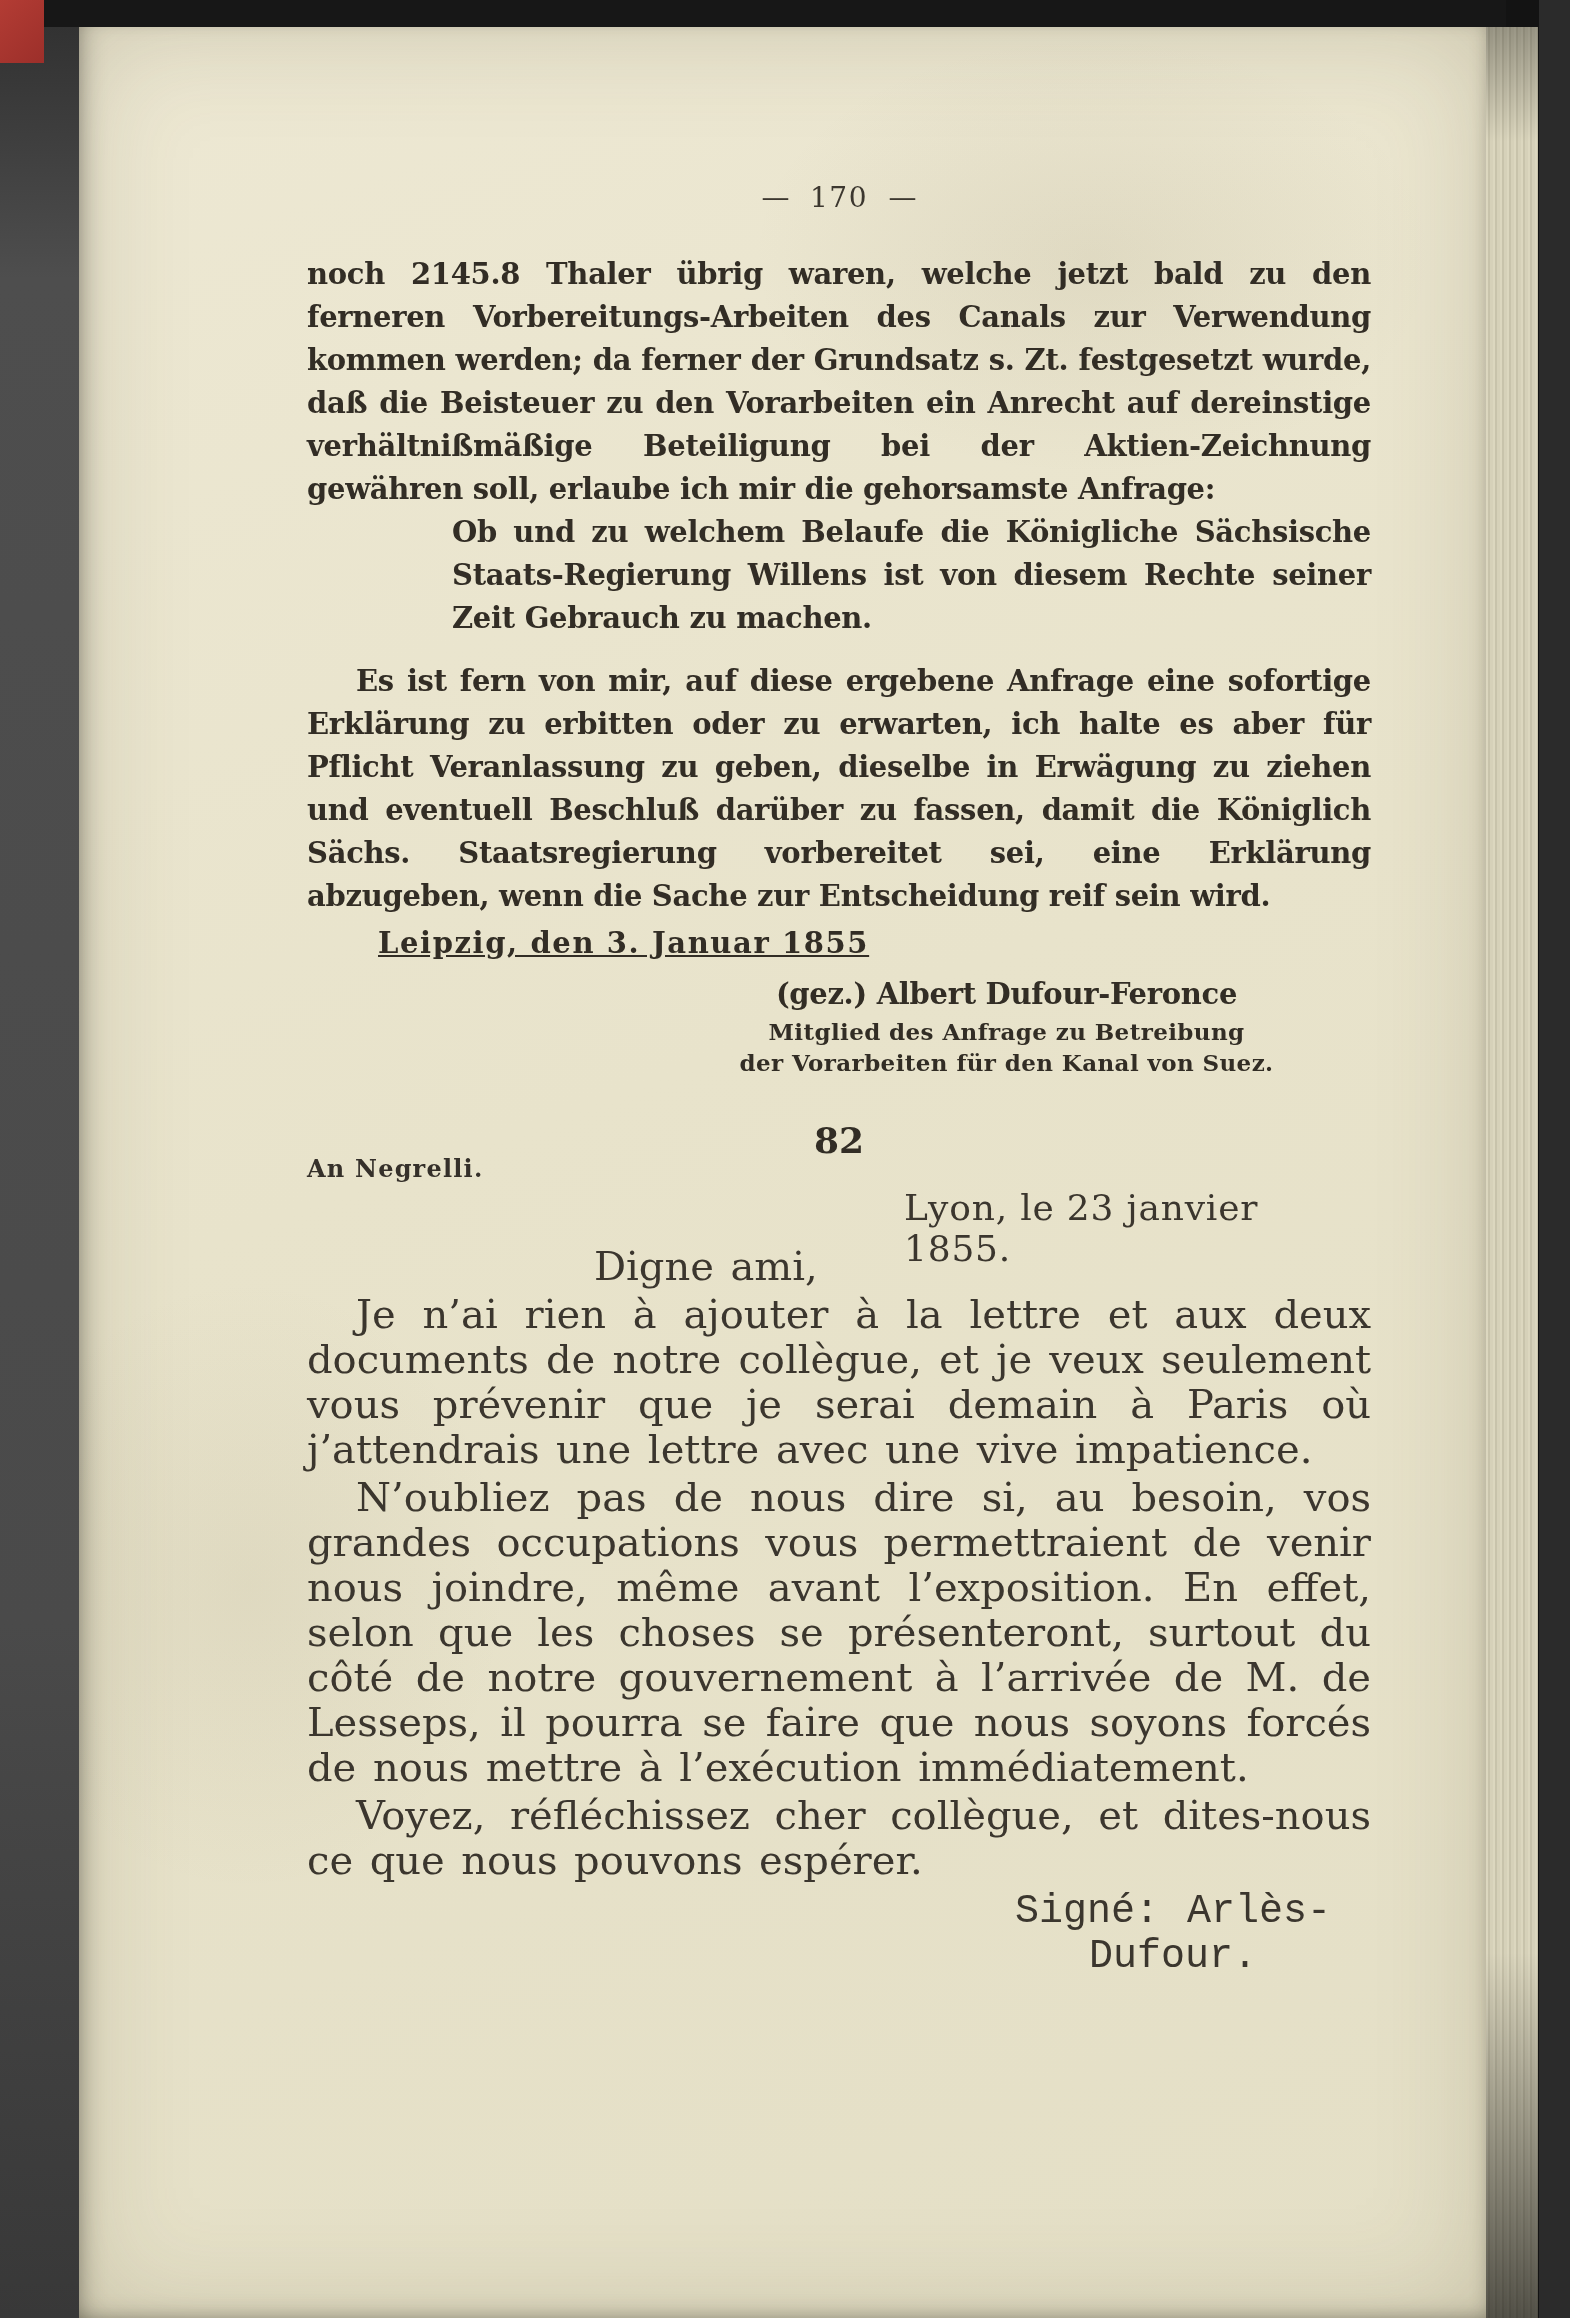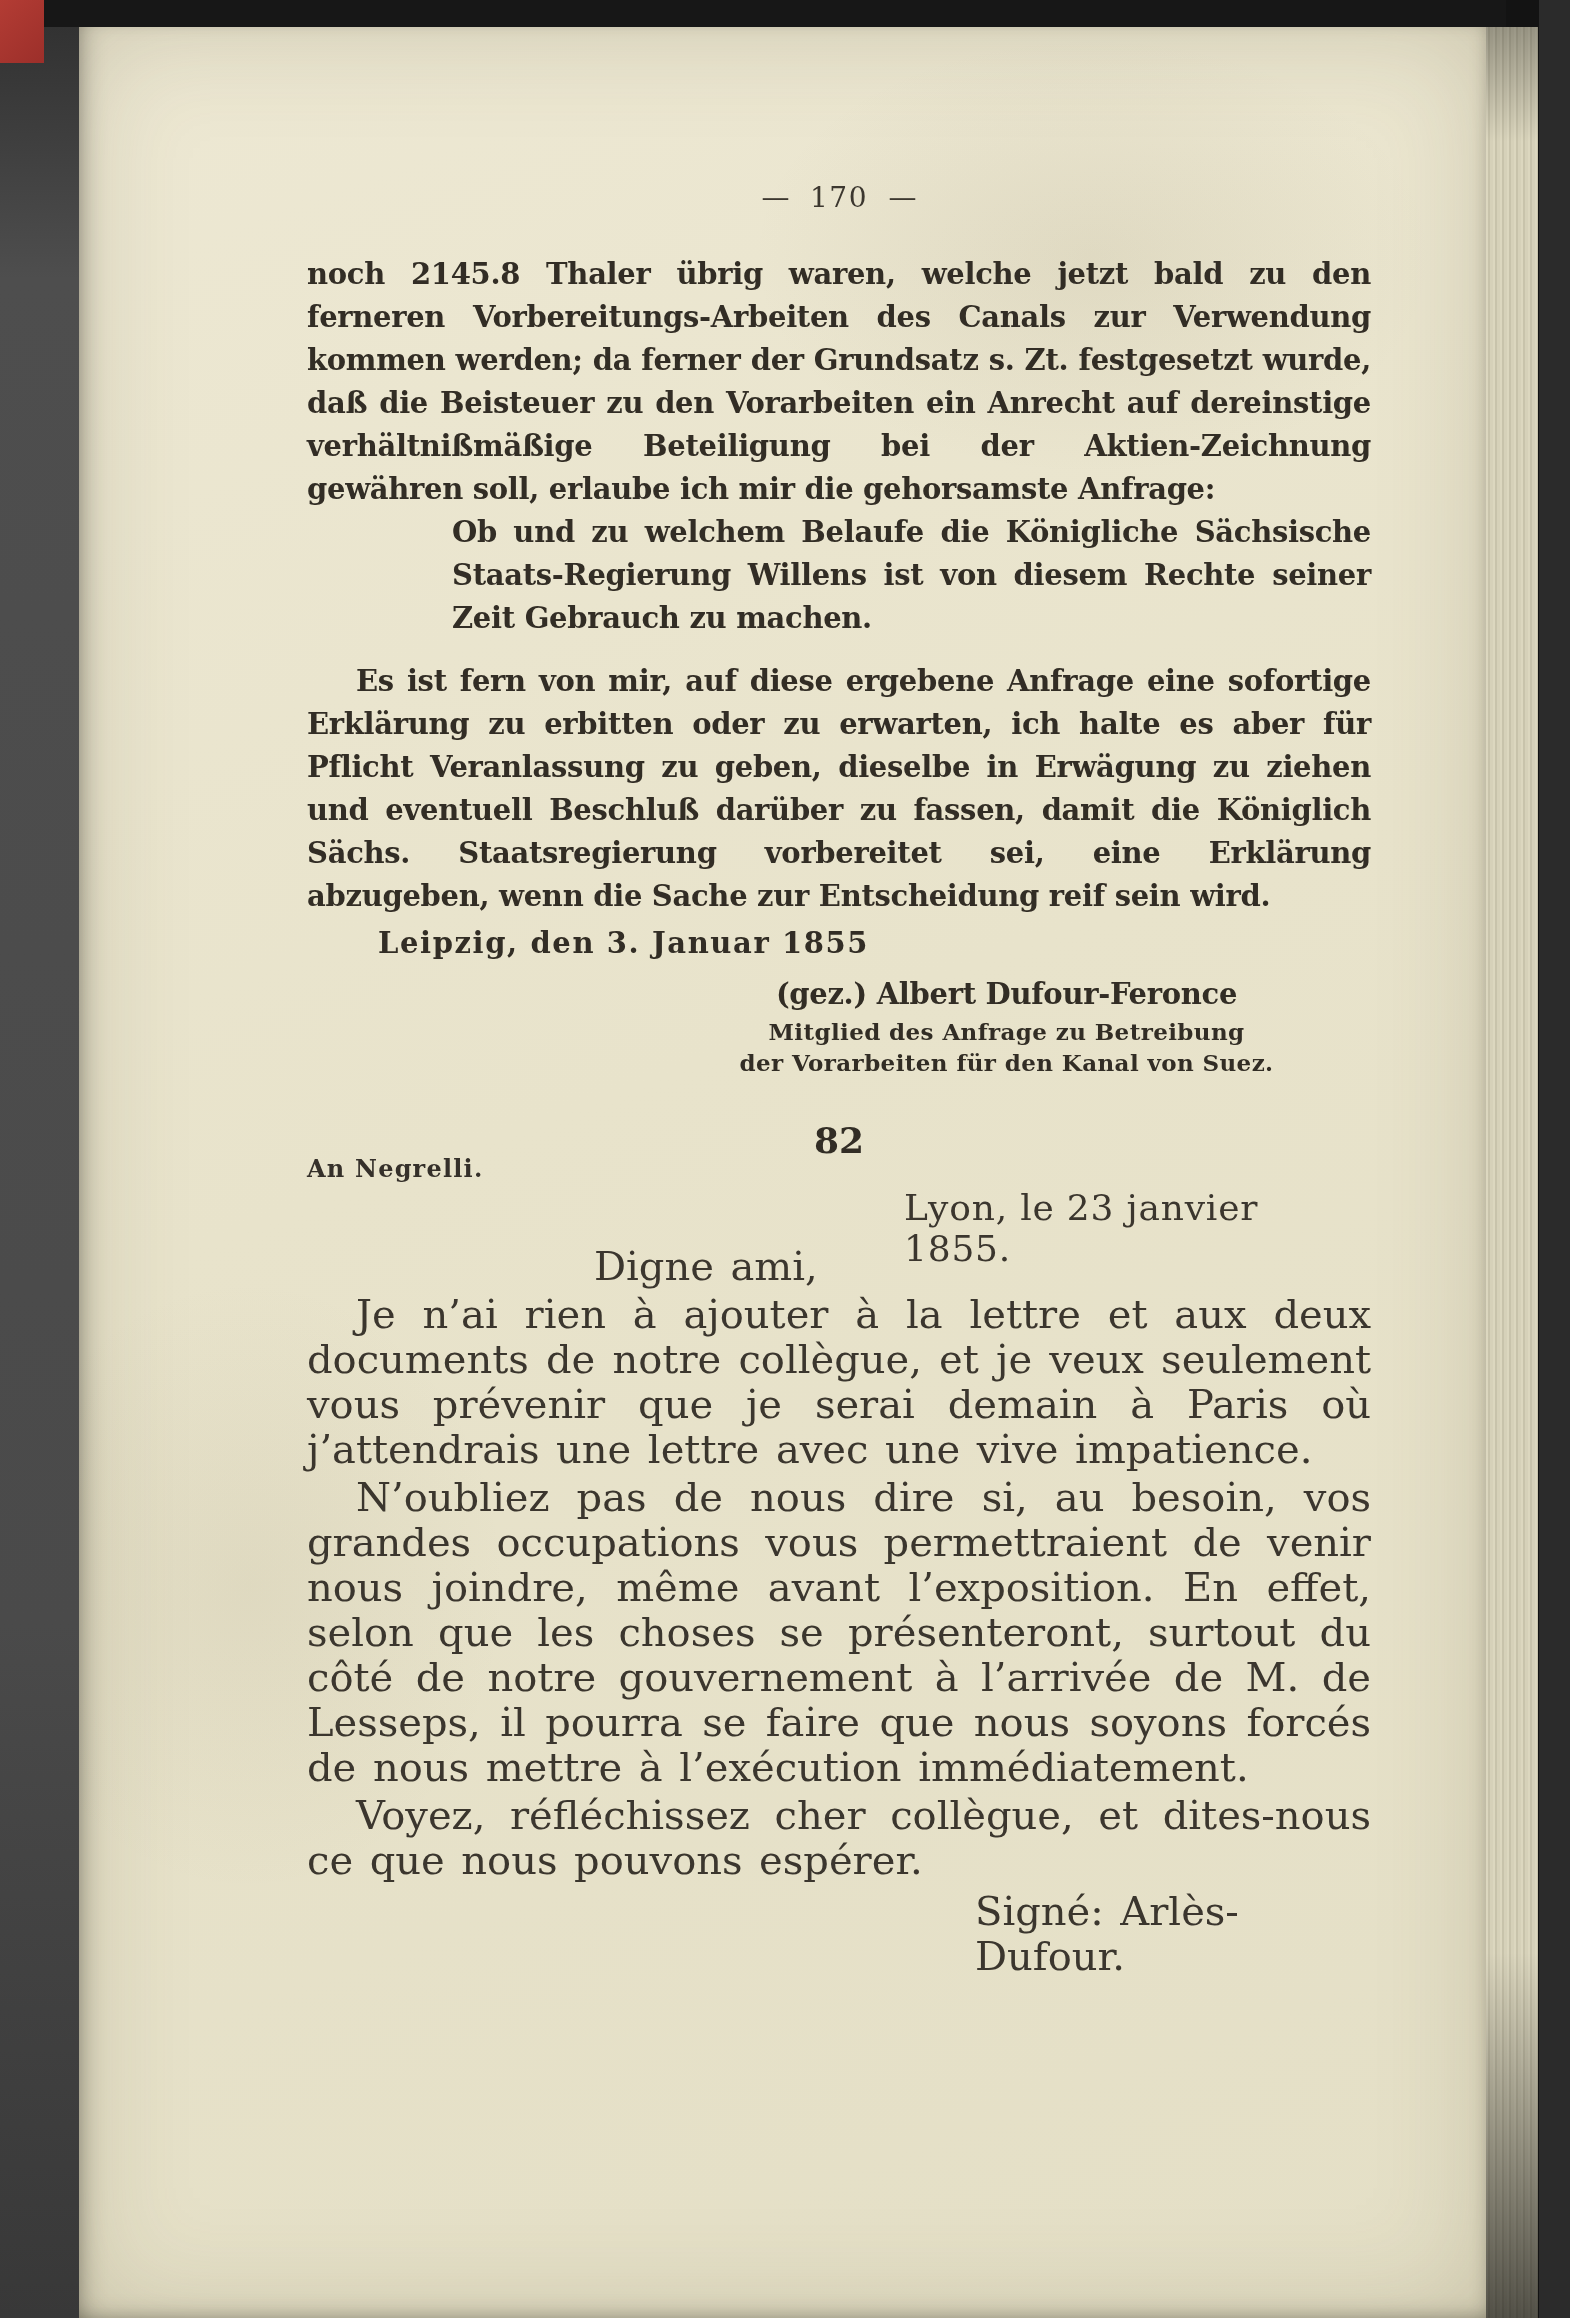--- a/index.html
+++ b/index.html
@@ -74,21 +74,21 @@
     letter-spacing: -0.3px;
     color: #322d25;
     hyphens: none;
   }
   p { margin: 0; }
 
   .g-quote { margin-left: 145px; }
   .g-para2 { text-indent: 49px; margin-top: 19.6px; }
 
   .g-valediction { margin-top: 15.7px; text-align: center; text-indent: 0; }
-  .g-dateline   { margin-top: 4.7px; padding-left: 71px; letter-spacing: 1.6px; }
+  .g-dateline   { margin-top: 4.7px; padding-left: 71px; letter-spacing: 1.6px; text-decoration: underline; }
 
   .sig-block { margin-top: 7.9px; padding-left: 335px; text-align: center; }
   .g-signature { font-size: 29px; line-height: 43px; }
   .g-role { font-size: 23px; line-height: 31px; letter-spacing: 0.4px; }
 
   .sec-head { position: relative; margin-top: 43px; height: 118px; }
   .sec-number {
     position: absolute; left: 0; top: 0; width: 100%;
     text-align: center;
     font-weight: bold; font-size: 36px; line-height: 39px; color: #322d25;
@@ -106,21 +106,21 @@
     font-size: 40px;
     line-height: 45px;
     text-align: justify;
     word-spacing: 3.9px;
     color: #3b362e;
     hyphens: none;
   }
   .fr-salutation { margin-top: 4.7px; padding-left: 287px; text-align: left; }
   .fr-para { text-indent: 49px; margin-top: 3.1px; }
   .fr-valediction { margin-top: 9.4px; text-align: center; text-indent: 0; }
-  .fr-signature { margin-top: 6.3px; padding-left: 668px; text-align: left; }
+  .fr-signature { margin-top: 6.3px; padding-left: 668px; text-align: center; font-family: Liberation Mono, monospace; }
 </style>
 </head>
 <body>
 
 <div class="scene">
 
   <div class="band-top"></div>
   <div class="band-right"></div>
   <div class="cover-red"></div>
 

